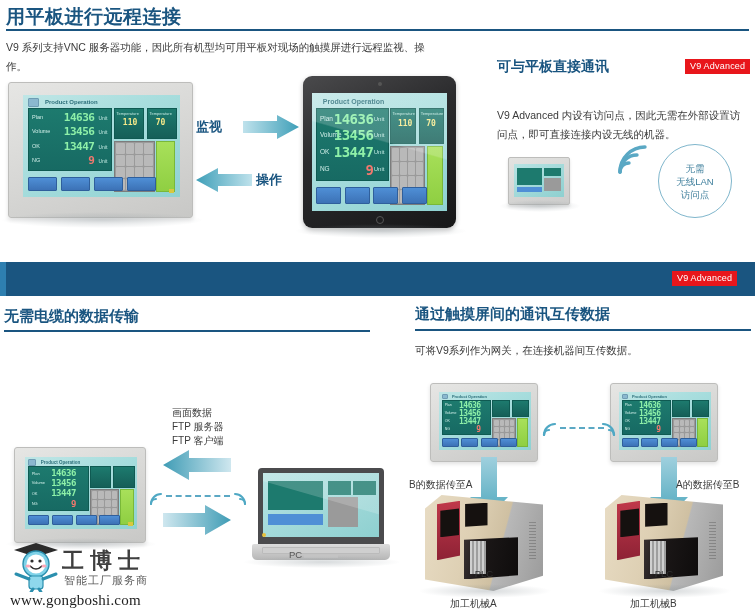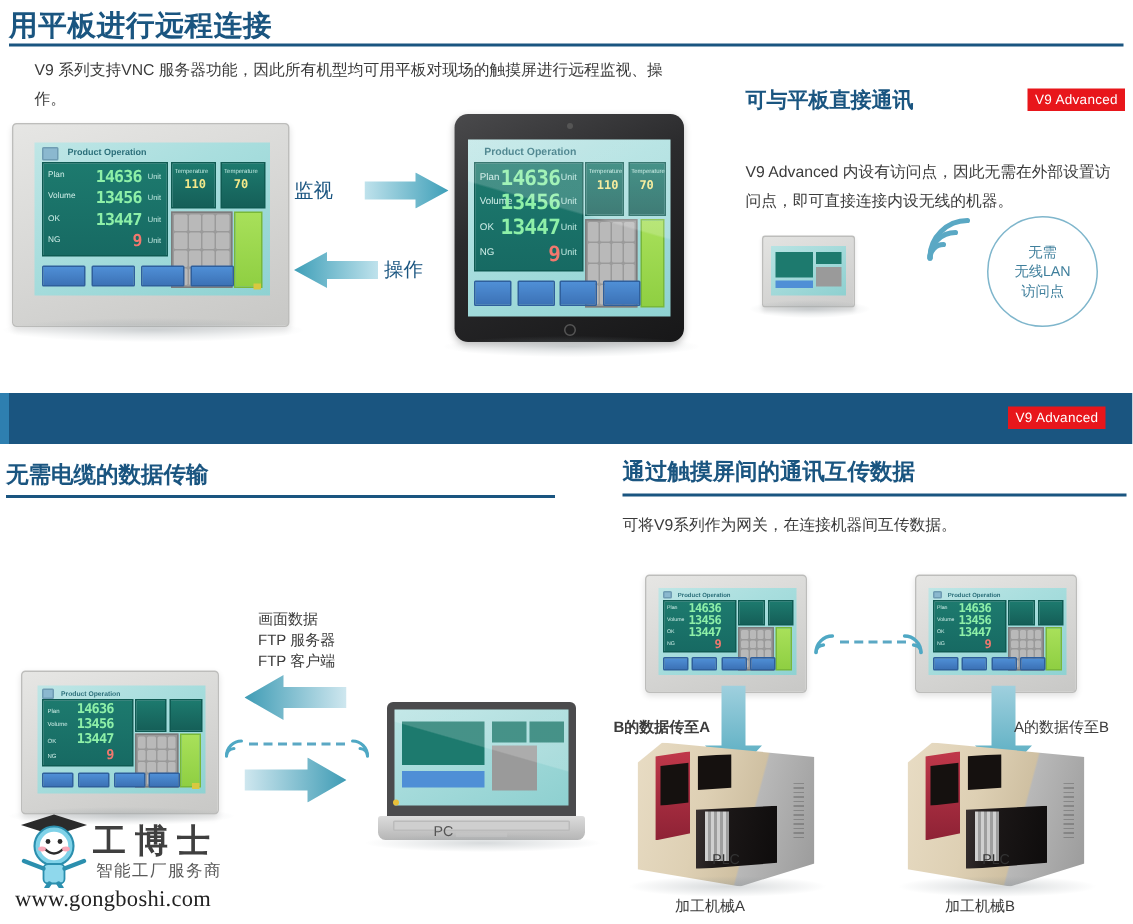--- a/index.html
+++ b/index.html
@@ -16,21 +16,21 @@
     position: absolute; left: 6px; top: 4px;
     font-size: 19px; font-weight: bold; color: #1a5580;
     letter-spacing: 0.5px;
   }
   .h1-rule {
     position: absolute; left: 6px; top: 29px; width: 743px; height: 2px;
     background: #1a5580;
   }
   .intro-p {
     position: absolute; left: 6px; top: 38px; width: 420px;
-    font-size: 10.5px; line-height: 19px; color: #3b3b3b; margin-left: 17px;
+    font-size: 10.5px; line-height: 19px; color: #3b3b3b;
   }
 
   
   .hmi-outer {
     position: absolute;
     background: linear-gradient(160deg, #e6e6e4 0%, #d6d6d4 55%, #c8c8c6 100%);
     border: 1px solid #bdbdbb; border-radius: 3px;
     box-shadow: 0 2px 4px rgba(0,0,0,0.12);
   }
   .hmi-screen {
@@ -90,21 +90,21 @@
     overflow:hidden;
   }
   .tablet-cam { position:absolute; left:50%; top:6px; width:4px; height:4px;
                 margin-left:-2px; border-radius:50%; background:#555; }
   .tablet-home { position:absolute; left:50%; bottom:4px; width:8px; height:8px;
                  margin-left:-4px; border-radius:50%; border:1px solid #555; }
   .glare { position:absolute; inset:0; pointer-events:none;
            background: linear-gradient(196deg, rgba(255,255,255,0.18) 0%, rgba(255,255,255,0.18) 42%, rgba(255,255,255,0) 43%); }
 
   
-  .arrow-lbl { position:absolute; font-size:13px; font-weight:normal; color:#1a5580; }
+  .arrow-lbl { position:absolute; font-size:13px; font-weight:bold; color:#1a5580; }
   .arrow-r, .arrow-l { position:absolute; }
 
   
   .h2-a {
     position:absolute; font-size:14px; font-weight:bold; color:#1a5580;
   }
   .badge {
     position:absolute; background:#e8161b; color:#fff;
     font-size:9px; padding:2px 5px 3px 5px; letter-spacing:0.2px;
     font-family:"Liberation Sans", sans-serif; white-space:nowrap;
@@ -699,21 +699,21 @@
   <svg class="teal-down" style="left:650px; top:457px;" width="38" height="60" viewBox="0 0 38 60">
     <defs>
         <linearGradient id="ad2" x1="0" y1="0" x2="0" y2="1">
       <stop offset="0" stop-color="#9fd0de"></stop>
           <stop offset="1" stop-color="#4fa8bd"></stop>
         </linearGradient>
       </defs>
     <path d="M11,0 L27,0 L27,40 L38,40 L19,60 L0,40 L11,40 Z" fill="url(#ad2)"></path>
   </svg>
 
-  <div class="cap-cn" style="left:409px; top:478px;font-weight:bold;">B的数据传至A</div>
+  <div class="cap-cn" style="left:409px; top:478px;">B的数据传至A</div>
   <div class="cap-cn" style="left:676px; top:478px;">A的数据传至B</div>
 
   <div class="machine" style="left:425px; top:495px;">
     <div class="m-body"></div>
     <div class="m-red"></div>
     <div class="m-win1"></div>
     <div class="m-win2"></div>
     <div class="m-dark"></div>
     <div class="m-silver"></div>
     <div class="m-vent"></div>

